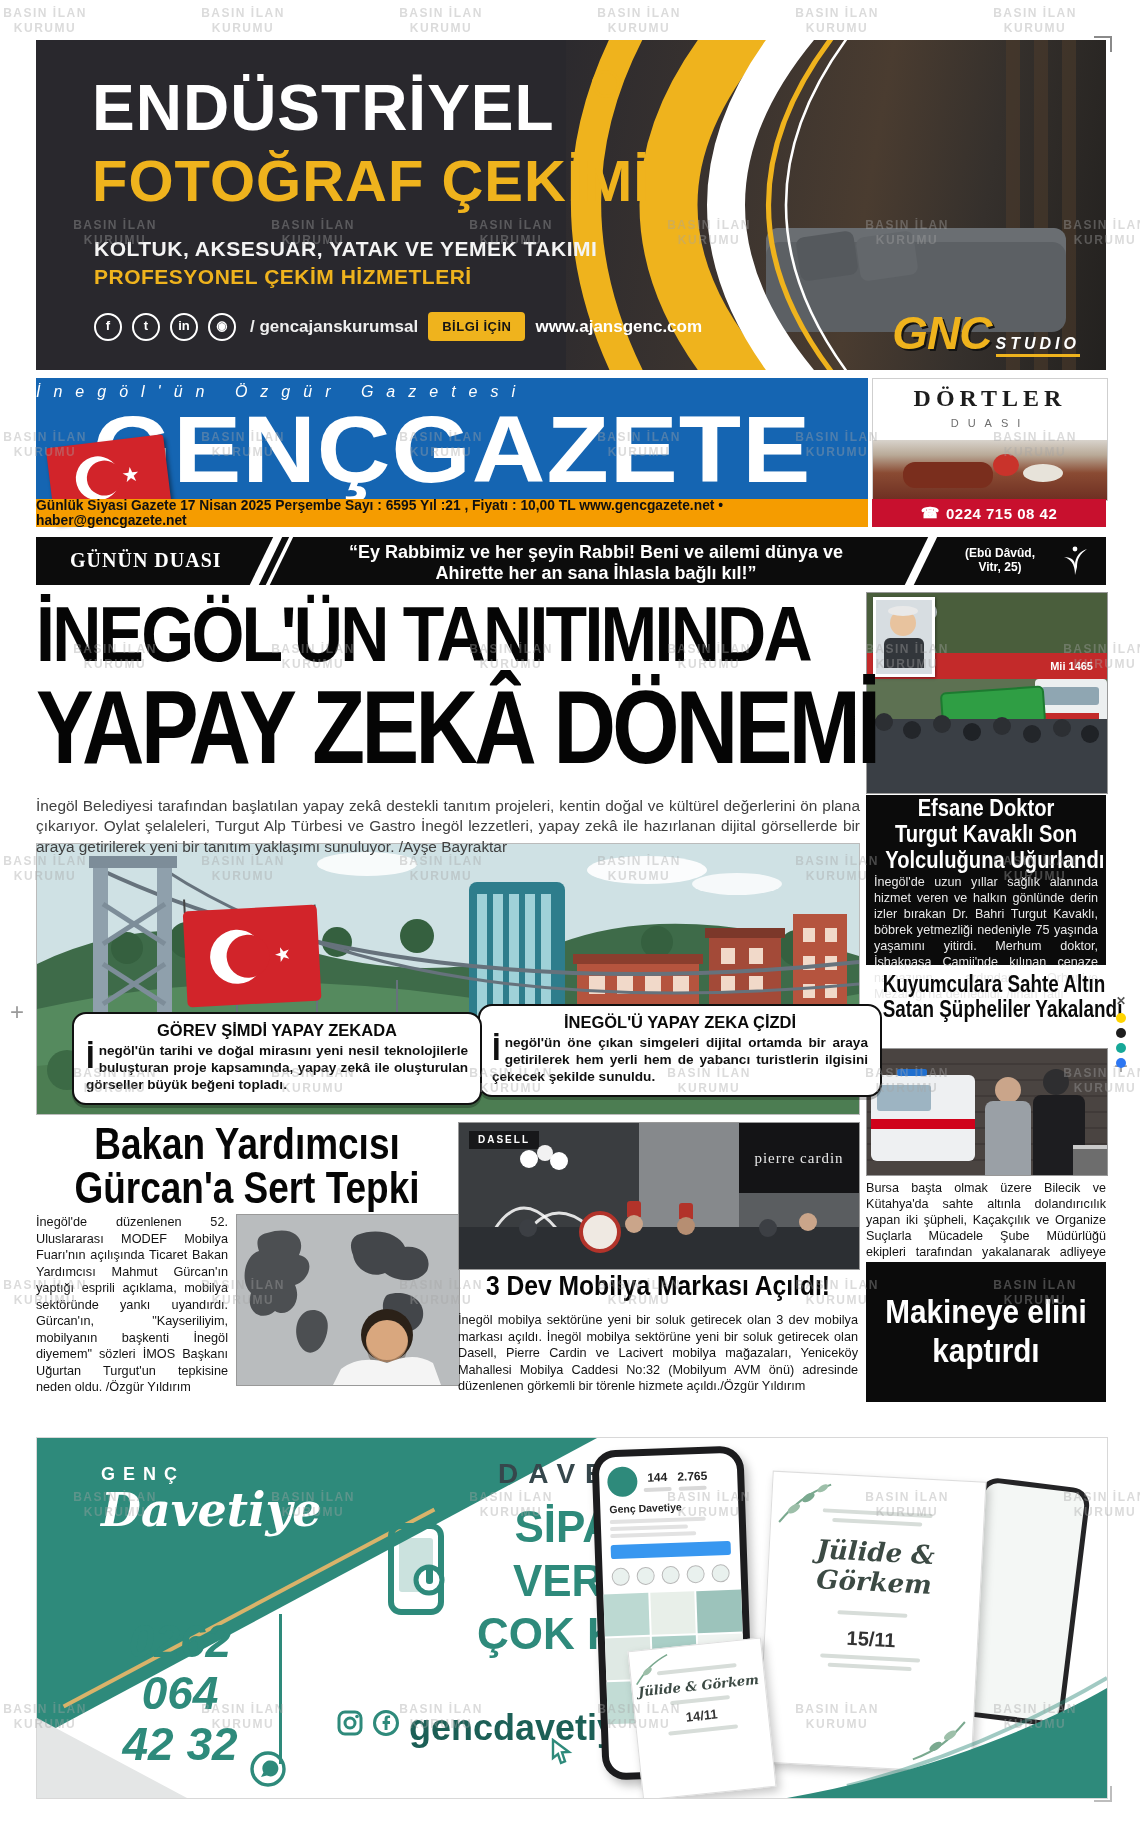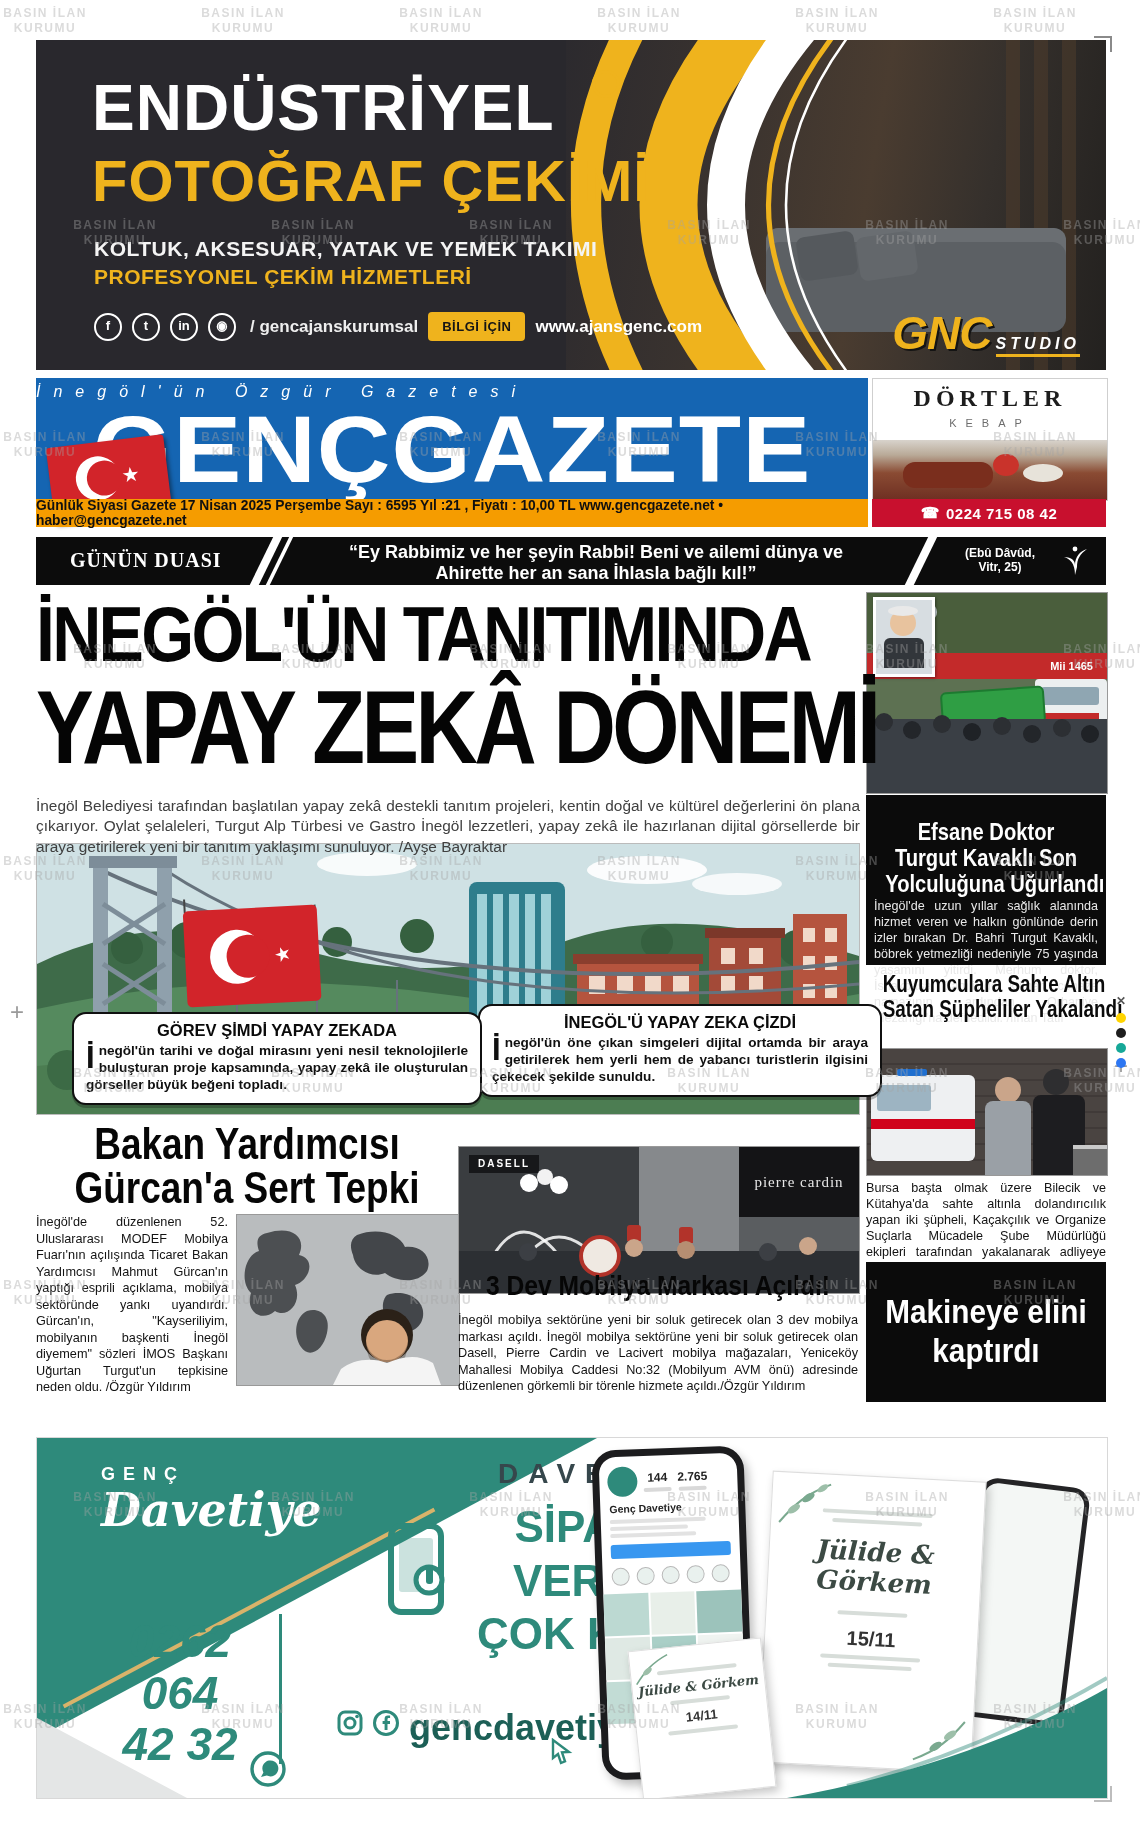--- a/index.html
+++ b/index.html
@@ -73,36 +73,36 @@
           box-shadow:0 3px 0 rgba(0,0,0,.25);}
   .capbox h4{margin:0 0 3px;text-align:center;font:800 16.5px "Liberation Sans",sans-serif;color:#0a0a0a;}
   .capbox p{margin:0;font:600 13.6px/1.25 "Liberation Sans",sans-serif;text-align:justify;color:#101010;}
   .capbox p::first-letter{float:left;font-size:31px;line-height:.82;font-weight:900;margin:2px 4px 0 0;}
   #capbox1{left:72px;top:1012px;width:382px;}
   #capbox2{left:478px;top:1004px;width:376px;}
   
   .photo{border:1px solid #999;overflow:hidden;background:#777;z-index:1;}
   #photo-funeral{left:866px;top:592px;width:240px;height:200px;background:#5d7152;}
   .cond{white-space:nowrap;transform-origin:center;}
-  #story1{left:866px;top:795px;width:240px;height:170px;background:#0b0b0b;z-index:2;padding-top:24px;box-sizing:border-box;}
+  #story1{left:866px;top:795px;width:240px;height:170px;background:#0b0b0b;z-index:2;padding-top:0;box-sizing:border-box;}
   #story1 .hl{color:#fff;text-align:center;font:900 24px/1.08 "Liberation Sans",sans-serif;transform:scaleX(.84);}
   #story1 p{margin:1px 8px 0;color:#e9e9e9;font:500 12.6px/1.28 "Liberation Sans",sans-serif;text-align:justify;}
   #story2-h{left:860px;top:972px;width:252px;z-index:2;}
   #story2-h .hl{color:#0a0a0a;text-align:center;font:900 23px/1.1 "Liberation Sans",sans-serif;transform:scaleX(.82);}
   #photo-suspect{left:866px;top:1048px;width:240px;height:126px;background:#4a4441;}
   #story2-body{left:866px;top:1180px;width:240px;z-index:2;font:500 12.6px/1.28 "Liberation Sans",sans-serif;text-align:justify;color:#131313;}
   #story3{left:866px;top:1262px;width:240px;height:140px;background:#0b0b0b;z-index:2;display:flex;flex-direction:column;justify-content:center;gap:2px;}
   #story3 .hl{color:#fff;text-align:center;font:900 33px/1.12 "Liberation Sans",sans-serif;transform:scaleX(.9);}
   
   #bakan-h{left:36px;top:1122px;width:422px;z-index:2;}
   #bakan-h .hl{color:#060606;text-align:center;font:900 42px/1.04 "Liberation Sans",sans-serif;transform:scaleX(.88) scaleY(1.04);}
   #bakan-body{left:36px;top:1214px;width:192px;z-index:2;font:500 12.7px/1.3 "Liberation Sans",sans-serif;text-align:justify;color:#131313;}
   #photo-bakan{left:236px;top:1214px;width:222px;height:170px;background:#b9bcbe;}
   
-  #photo-store{left:458px;top:1122px;width:400px;height:146px;background:#6b6f72;margin-top:24px;}
+  #photo-store{left:458px;top:1122px;width:400px;height:146px;background:#6b6f72;}
   #mobilya-h{left:458px;top:1272px;width:400px;z-index:2;}
   #mobilya-h .hl{color:#060606;text-align:center;font:900 28px/1 "Liberation Sans",sans-serif;transform:scaleX(.88);}
   #mobilya-body{left:458px;top:1312px;width:400px;z-index:2;font:500 12.7px/1.3 "Liberation Sans",sans-serif;text-align:justify;color:#131313;}
   
   #bottomad{left:36px;top:1437px;width:1070px;height:360px;background:#fff;border:1px solid #d8d8d8;overflow:hidden;z-index:2;}
   #ba-tri{position:absolute;left:0;top:0;width:560px;height:300px;background:#2e8a7b;
           clip-path:polygon(0 0,100% 0,0 100%);}
   #ba-tri-line{position:absolute;left:210px;top:-40px;width:4px;height:420px;background:#d9b36a;transform:rotate(62deg);}
   #ba-logo{position:absolute;left:64px;top:26px;color:#fff;}
   #ba-logo .top{font:600 18px "Liberation Sans",sans-serif;letter-spacing:8px;}
@@ -205,21 +205,21 @@
       <div class="c1"></div>
       <div class="c2"></div>
       <div class="st">★</div>
     </div>
   </div>
   <div id="dateline" class="abs">
     <span>Günlük Siyasi Gazete 17 Nisan 2025 Perşembe Sayı : 6595  Yıl :21 ,  Fiyatı : 10,00 TL   www.gencgazete.net •  haber@gencgazete.net</span>
   </div>
   <div id="kebap" class="abs">
     <div id="kebap-name">DÖRTLER</div>
-    <div id="kebap-type">KEBAP</div>
+    <div id="kebap-type">DUASI</div>
     <div id="kebap-photo">
       <div class="kebab-bit" style="left:30px;top:22px;width:90px;height:26px;background:#7a2e1d;border-radius:12px;"></div>
       <div class="kebab-bit" style="left:120px;top:14px;width:26px;height:22px;background:#c9332b;"></div>
       <div class="kebab-bit" style="left:150px;top:24px;width:40px;height:18px;background:#e7e3da;"></div>
     </div>
   </div>
   <div id="kebap-strip" class="abs">
     <span class="ph">☎</span>
     <span>0224 715 08 42</span>
   </div>

